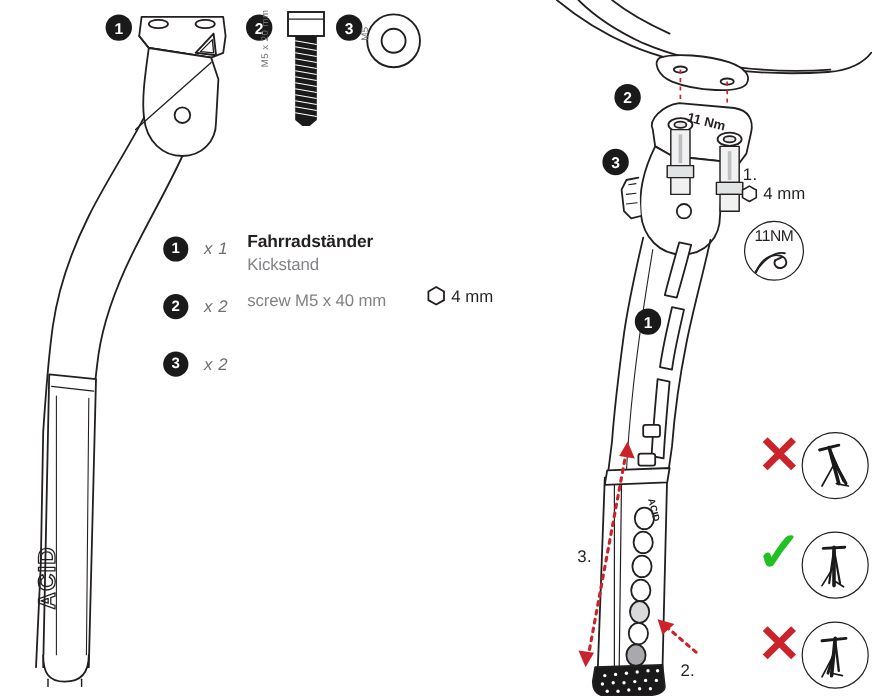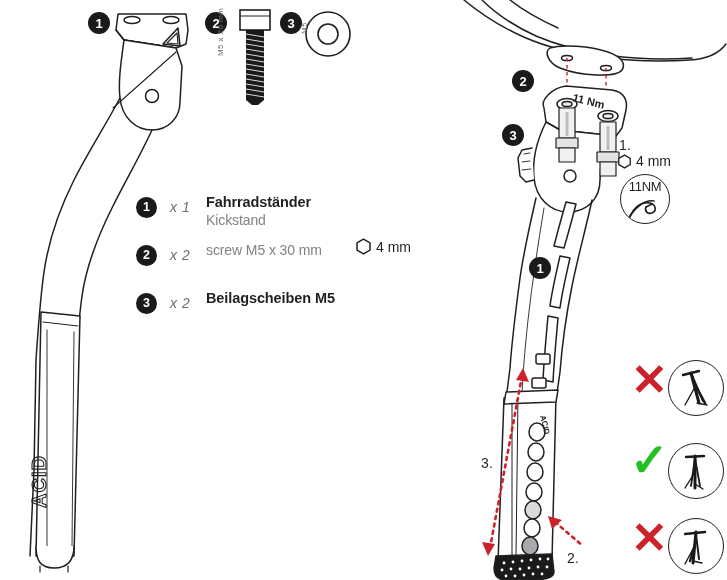--- a/index.html
+++ b/index.html
@@ -237,31 +237,30 @@
         <div class="part-en">Kickstand</div>
       </div>
     </div>
 
     <div class="part-row">
       <div class="part-badge-cell">
         <div class="badge badge-md">2</div>
       </div>
       <div class="part-qty">x 2</div>
       <div class="part-names">
-        <div class="part-en">screw M5 x 30 mm</div>
+        <div class="part-en">screw M5 x 40 mm</div>
       </div>
     </div>
 
     <div class="part-row">
       <div class="part-badge-cell">
         <div class="badge badge-md">3</div>
       </div>
       <div class="part-qty">x 2</div>
       <div class="part-names">
-        <div class="part-de">Beilagscheiben M5</div>
       </div>
     </div>
   </div>
 
   <div class="hex-tool">
     <svg width="17" height="17" viewBox="0 0 17 17">
       <polygon points="8.5,1.2 15,4.9 15,12.1 8.5,15.8 2,12.1 2,4.9" fill="#fff" stroke="#231f20" stroke-width="1.5"></polygon>
     </svg>
     <span class="lbl">4 mm</span>
   </div>
@@ -396,21 +395,21 @@
 
   <div class="abs step-num" style="left:619px; top:137px;">1.</div>
 
   <div class="abs hexkey-row" style="left:617px; top:153px;">
     <svg width="15" height="15" viewBox="0 0 17 17">
       <polygon points="8.5,1.2 15,4.9 15,12.1 8.5,15.8 2,12.1 2,4.9" fill="#fff" stroke="#231f20" stroke-width="1.5"></polygon>
     </svg>
     <span class="lbl">4 mm</span>
   </div>
 
-  <div class="abs torque-badge" style="left:620px; top:174px;">
+  <div class="abs torque-badge" style="left:620px; top:184px;">
     <div class="nm">11NM</div>
     <svg style="position:absolute; left:5px; top:20px;" width="38" height="26" viewBox="0 0 38 26">
       <g fill="none" stroke="#231f20" stroke-width="1.6" stroke-linecap="round" stroke-linejoin="round">
         <path d="M4 22 C8 12 16 6 24 8 C30 9.5 31 16 26 18 C22 19.5 18 16 20 12"></path>
         <path d="M2 24 C8 14 18 4 28 6"></path>
         <path d="M20 12 L26 9"></path>
       </g>
     </svg>
   </div>
 

